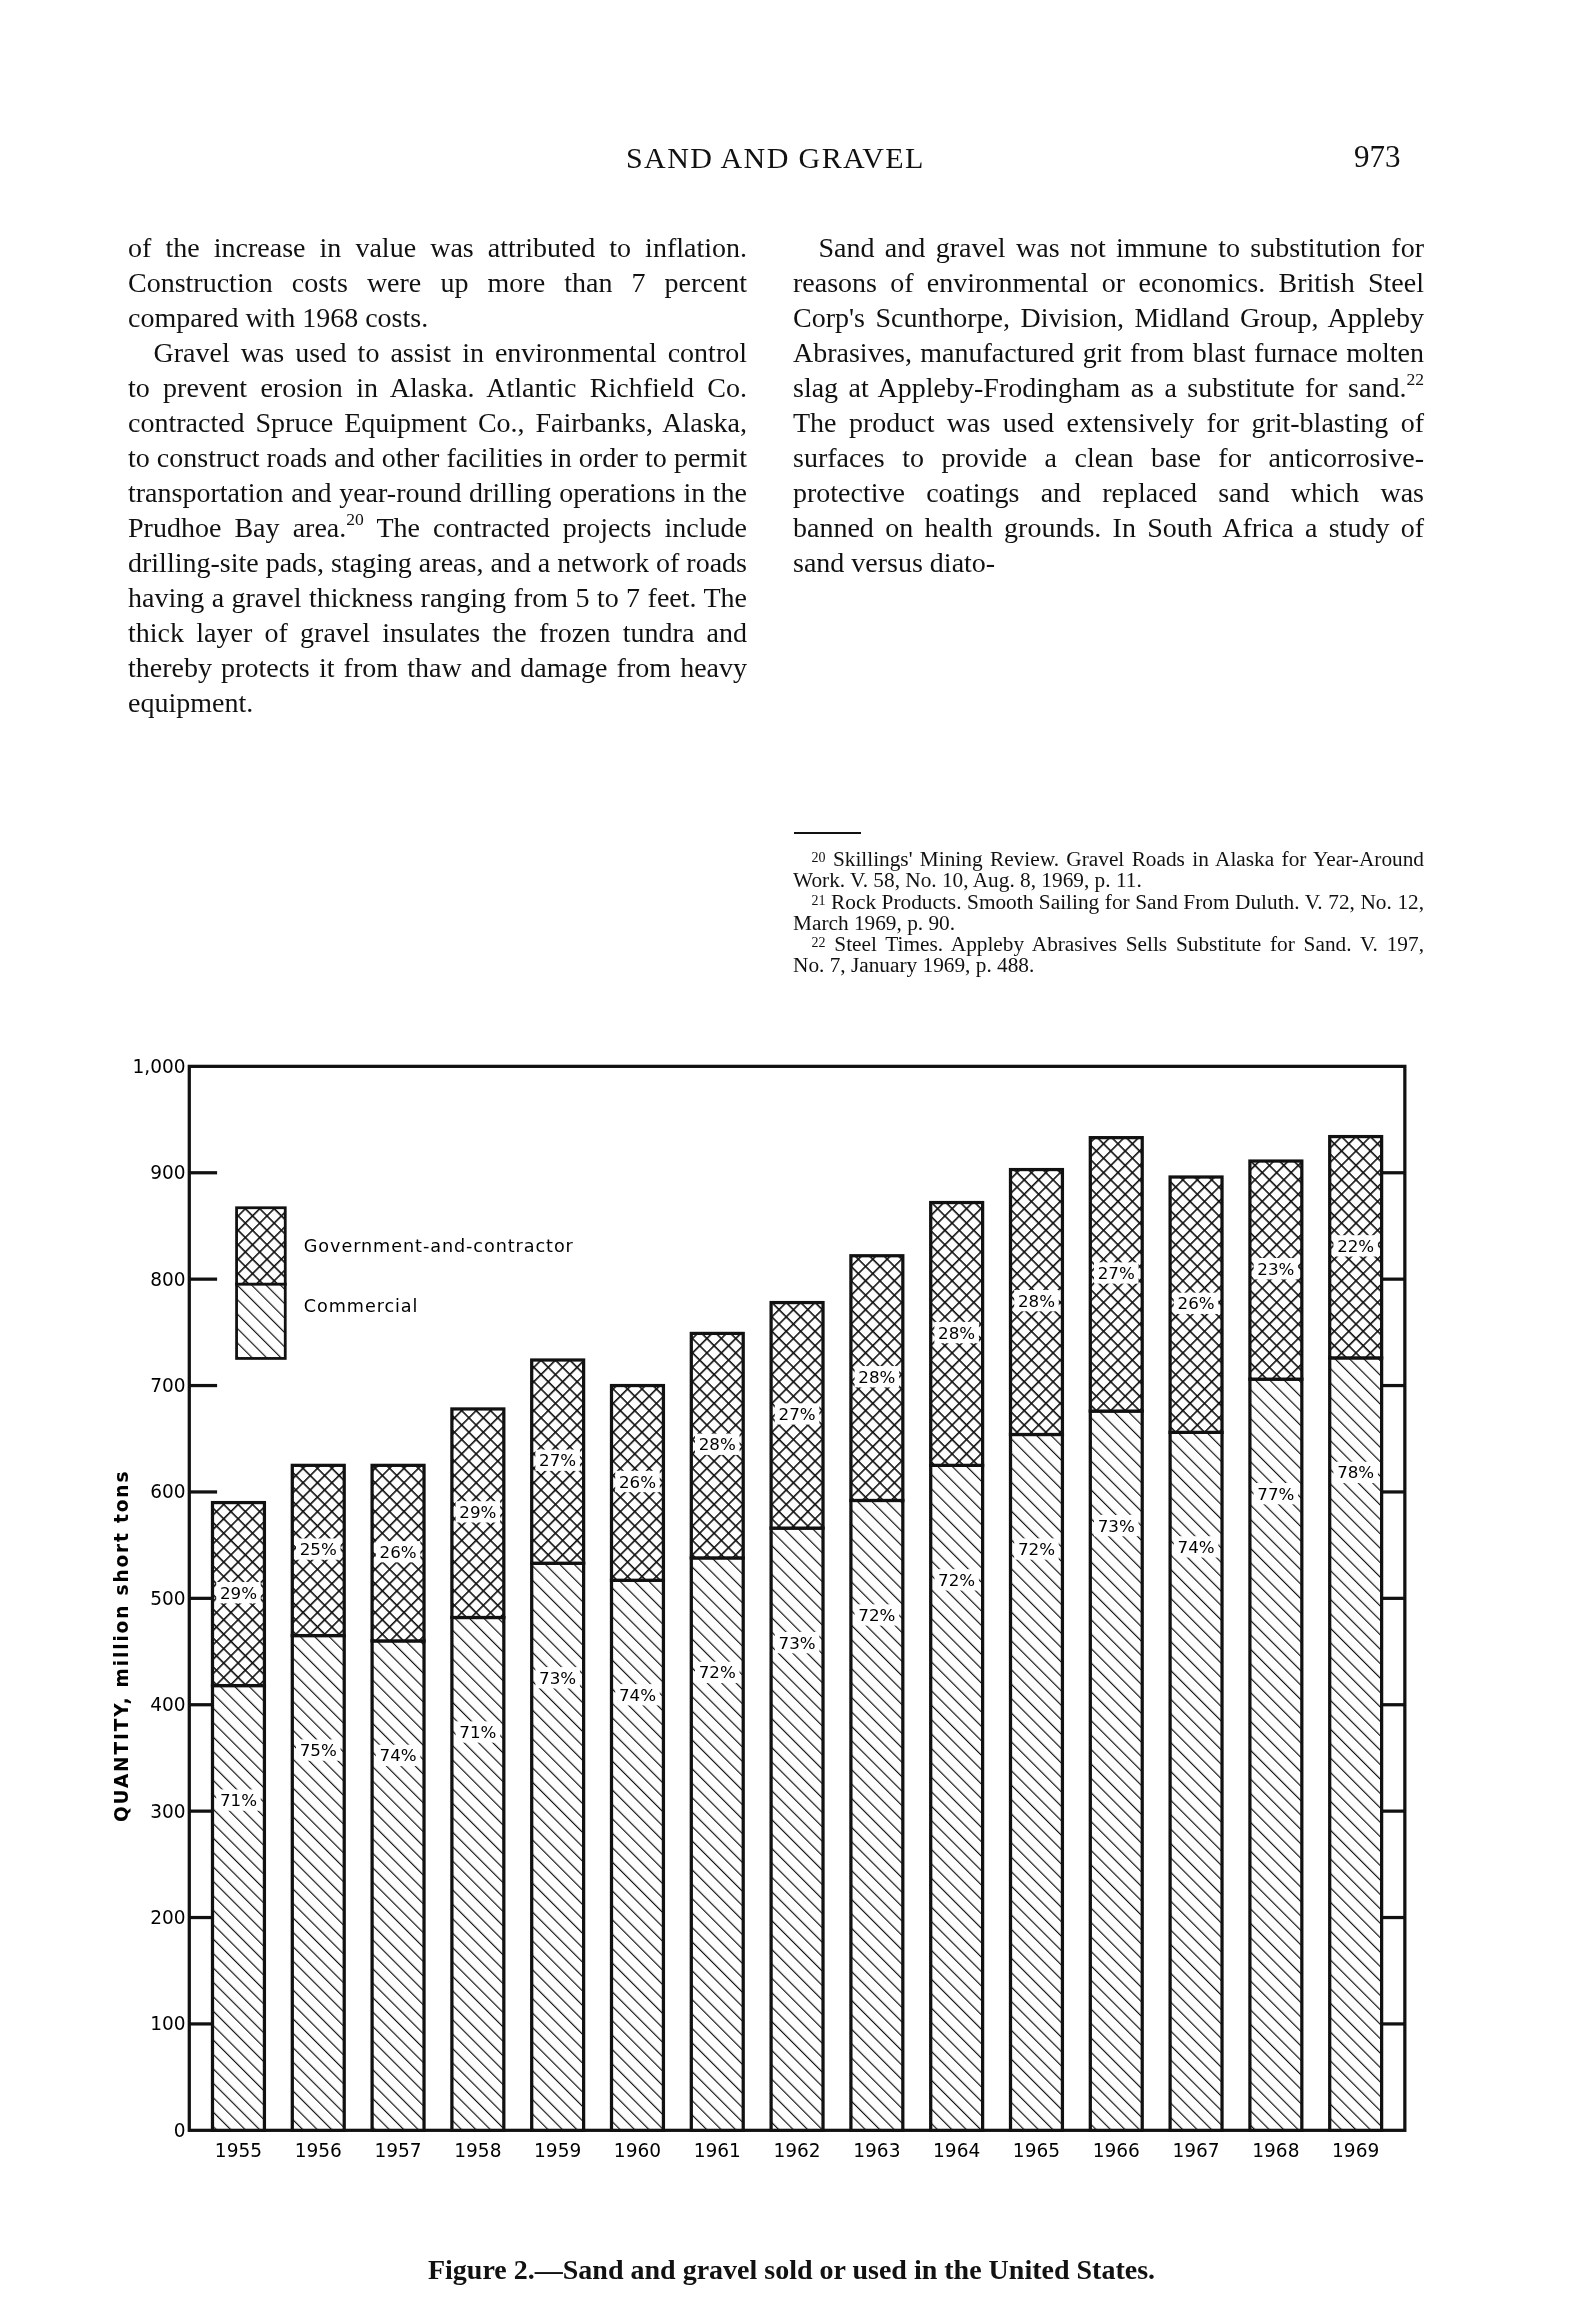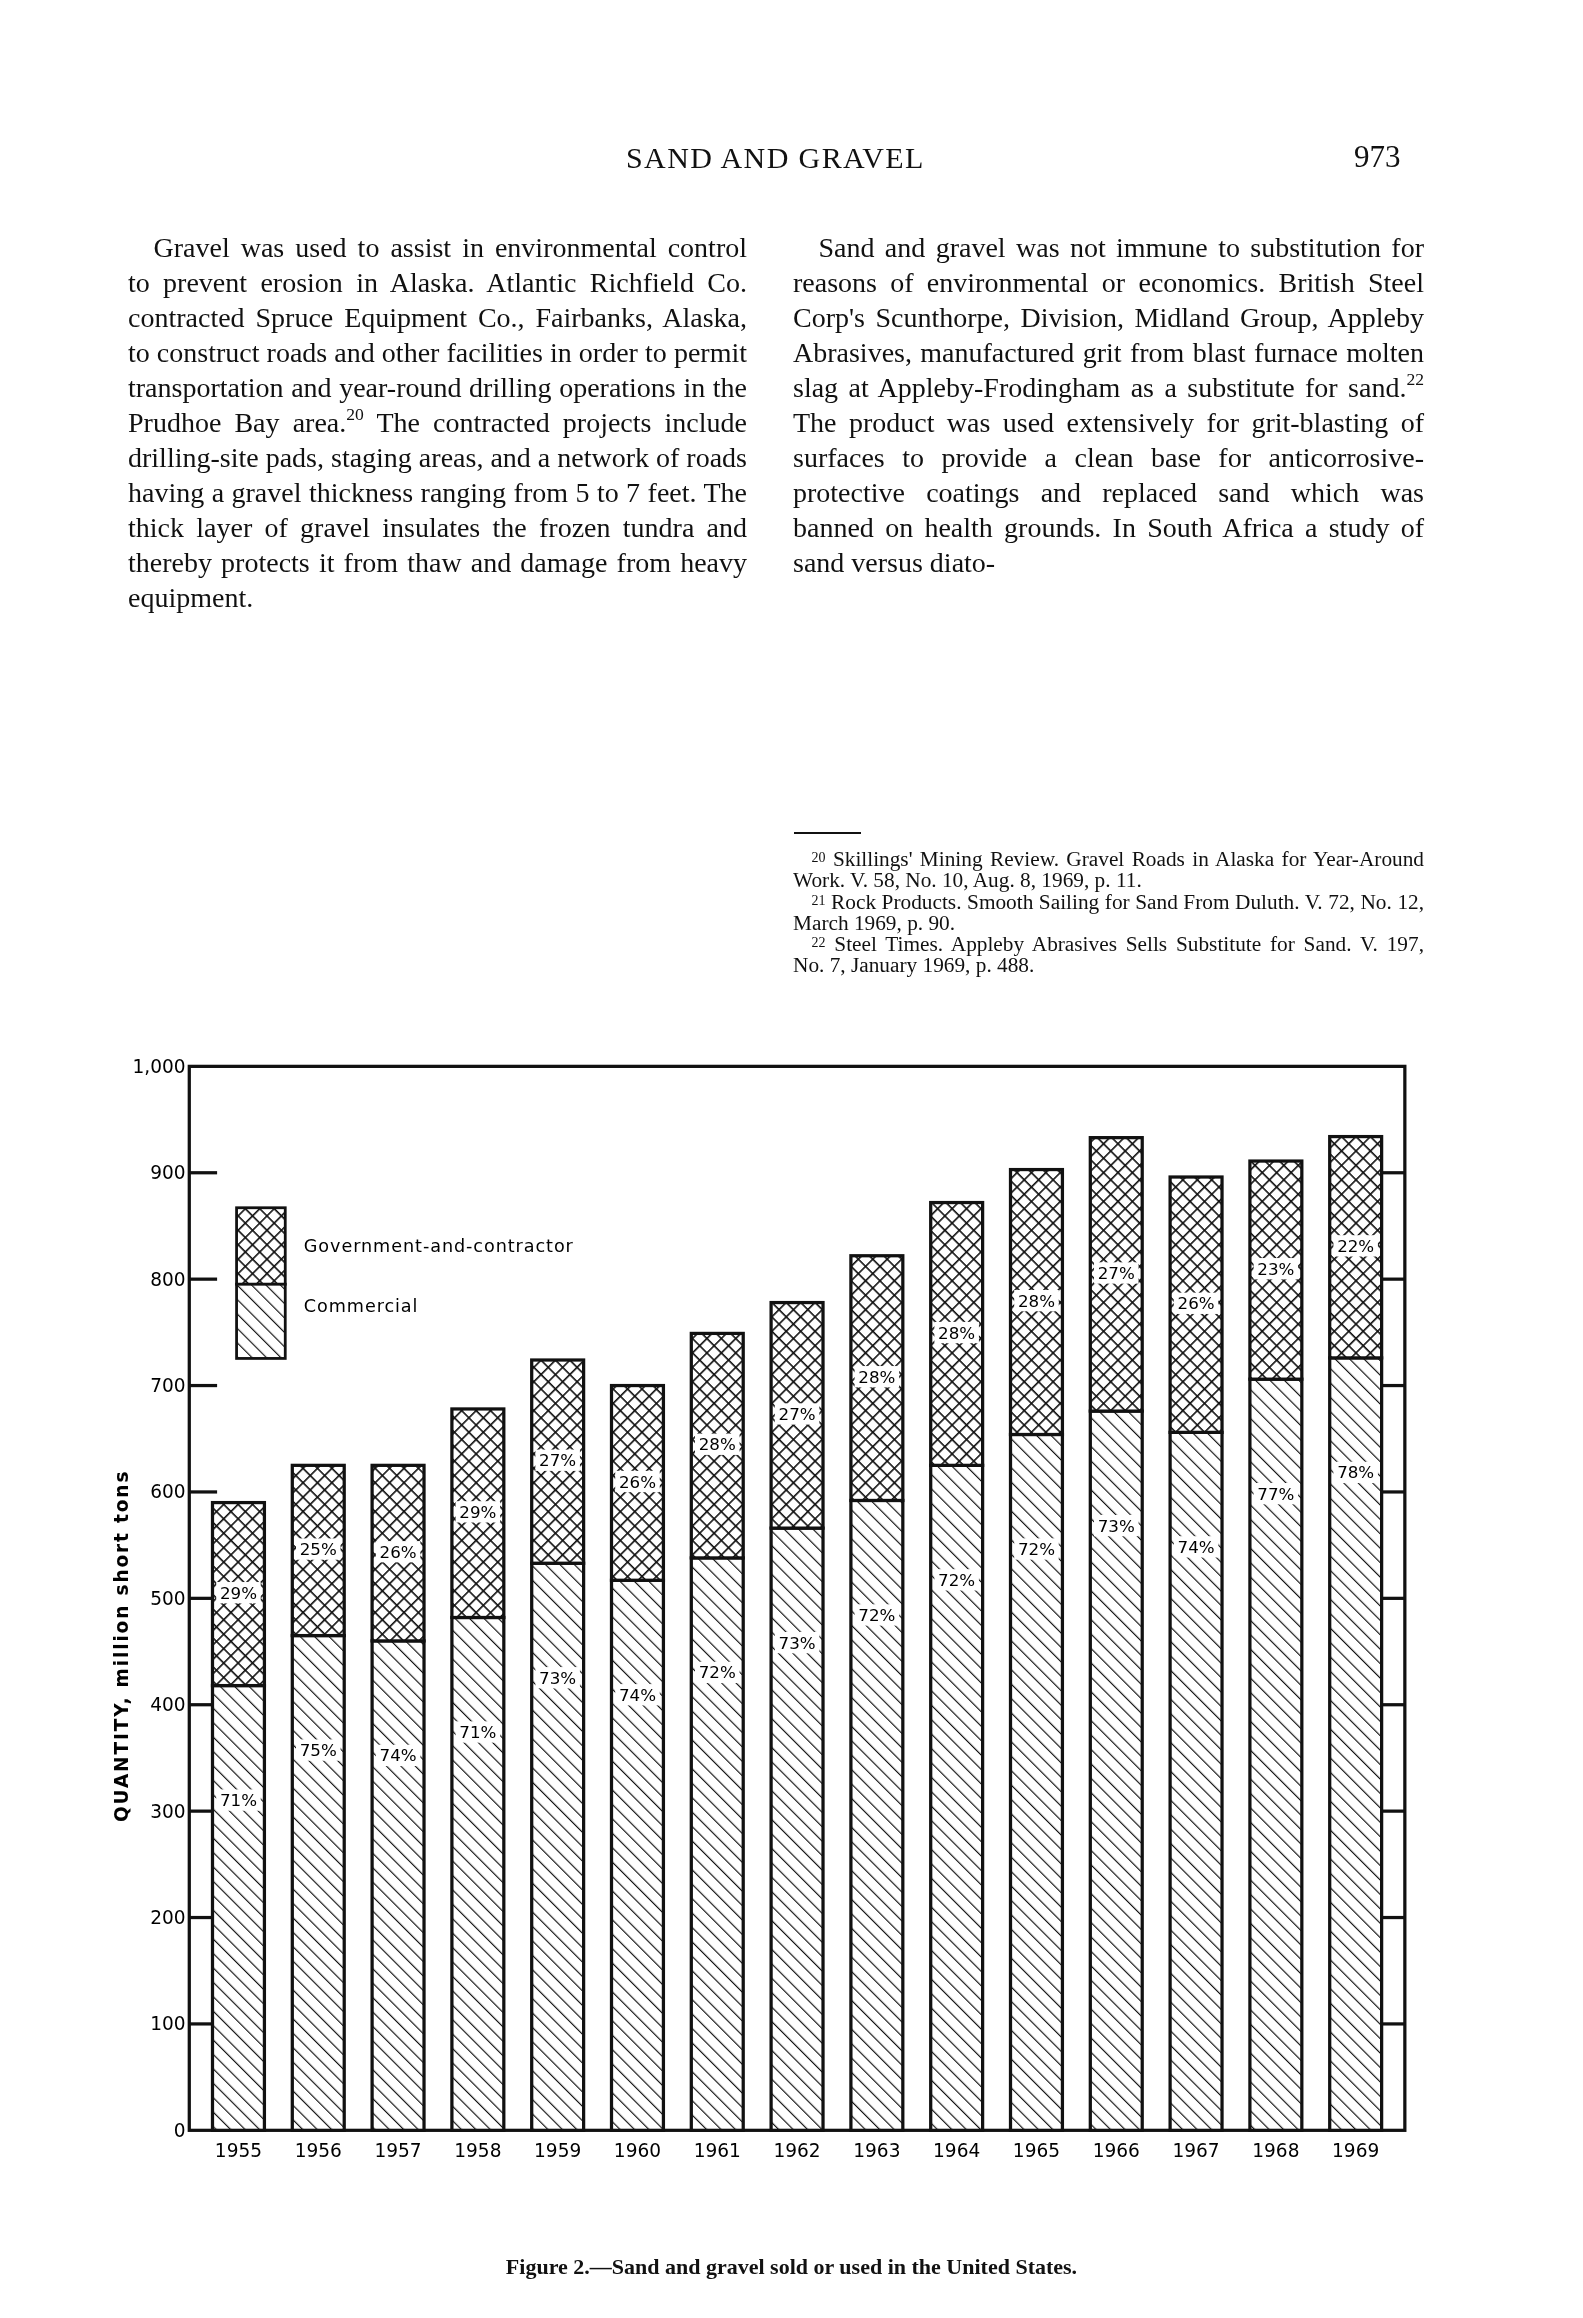--- a/index.html
+++ b/index.html
@@ -12,30 +12,31 @@
   .col-right { left:793px; top:230px; width:631px; }
   .col p { margin:0; }
   .col p.indent { text-indent:25.5px; }
   .col p.noindent { text-indent:0; }
   sup { font-size:17.6px; vertical-align:top; line-height:18.5px; }
   .fn-rule { position:absolute; left:794px; top:832px; width:67px; height:1.9px; background:#111; }
   .footnotes { position:absolute; left:793px; top:849px; width:631px; font-size:21.3px; line-height:21.3px; text-align:justify; }
   .footnotes p { margin:0; text-indent:18.5px; }
   .footnotes sup { font-size:14px; }
   .figure { position:absolute; left:0; top:1020px; width:1583px; height:1159px; }
-  .caption { position:absolute; top:2254px; left:0; width:1583px; text-align:center; font-size:22px; font-weight:bold; }
+  .caption { position:absolute; top:2254px; left:0; width:1583px; text-align:center; font-size:28px; font-weight:bold; }
   svg text { font-family:"DejaVu Sans","Liberation Sans",sans-serif; }
 </style>
 </head>
 <body>
 
 <div class="running-head">SAND AND GRAVEL</div>
 <div class="page-num">973</div>
 
 <div class="col col-left">
+  <p class="noindent"><span>of the increase in value was attributed to inflation. Construction costs were up more than 7 percent compared with 1968 costs.</span></p>
   <p class="indent"><span>Gravel was used to assist in environmental control to prevent erosion in Alaska. Atlantic Richfield Co. contracted Spruce Equipment Co., Fairbanks, Alaska, to construct roads and other facilities in order to permit transportation and year-round drilling operations in the Prudhoe Bay area.</span><sup>20</sup><span> The contracted projects include drilling-site pads, staging areas, and a network of roads having a gravel thickness ranging from 5 to 7 feet. The thick layer of gravel insulates the frozen tundra and thereby protects it from thaw and damage from heavy equipment.</span></p>
 </div>
 
 <div class="col col-right">
   <p class="indent"><span>Sand and gravel was not immune to substitution for reasons of environmental or economics. British Steel Corp's Scunthorpe, Division, Midland Group, Appleby Abrasives, manufactured grit from blast furnace molten slag at Appleby-Frodingham as a substitute for sand.</span><sup>22</sup><span> The product was used extensively for grit-blasting of surfaces to provide a clean base for anticorrosive-protective coatings and replaced sand which was banned on health grounds. In South Africa a study of sand versus diato-</span></p>
 </div>
 
 <div class="fn-rule"></div>
 <div class="footnotes">
   <p><sup>20</sup> <span>Skillings' Mining Review. Gravel Roads in Alaska for Year-Around Work. V. 58, No. 10, Aug. 8, 1969, p. 11.</span></p>

